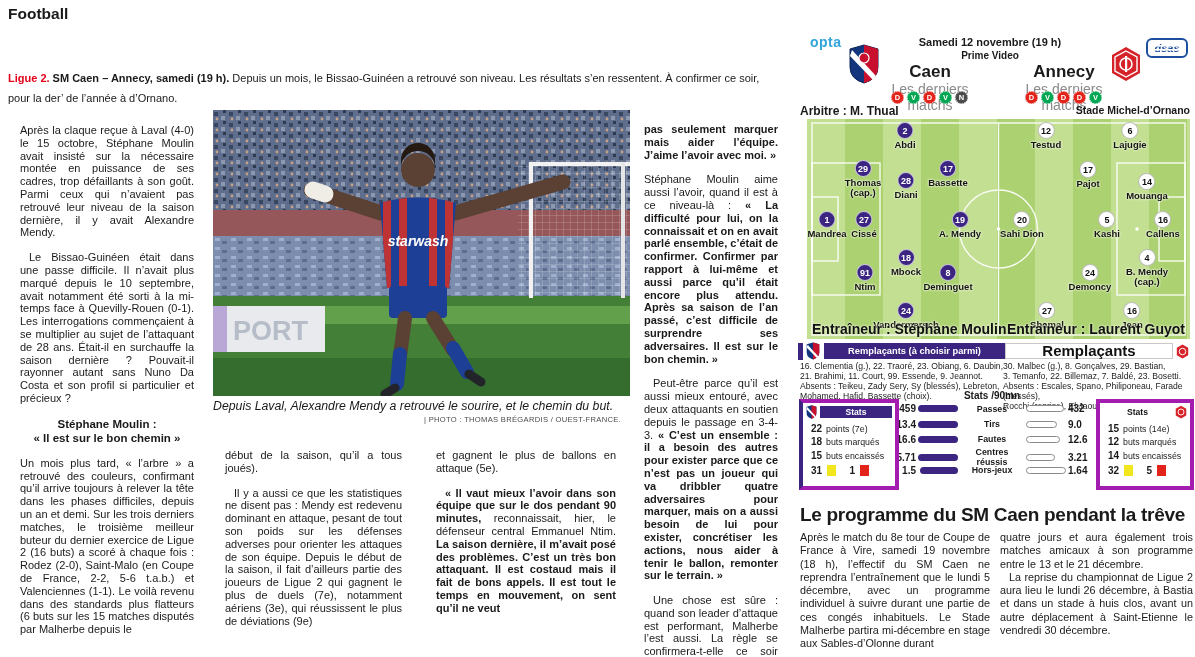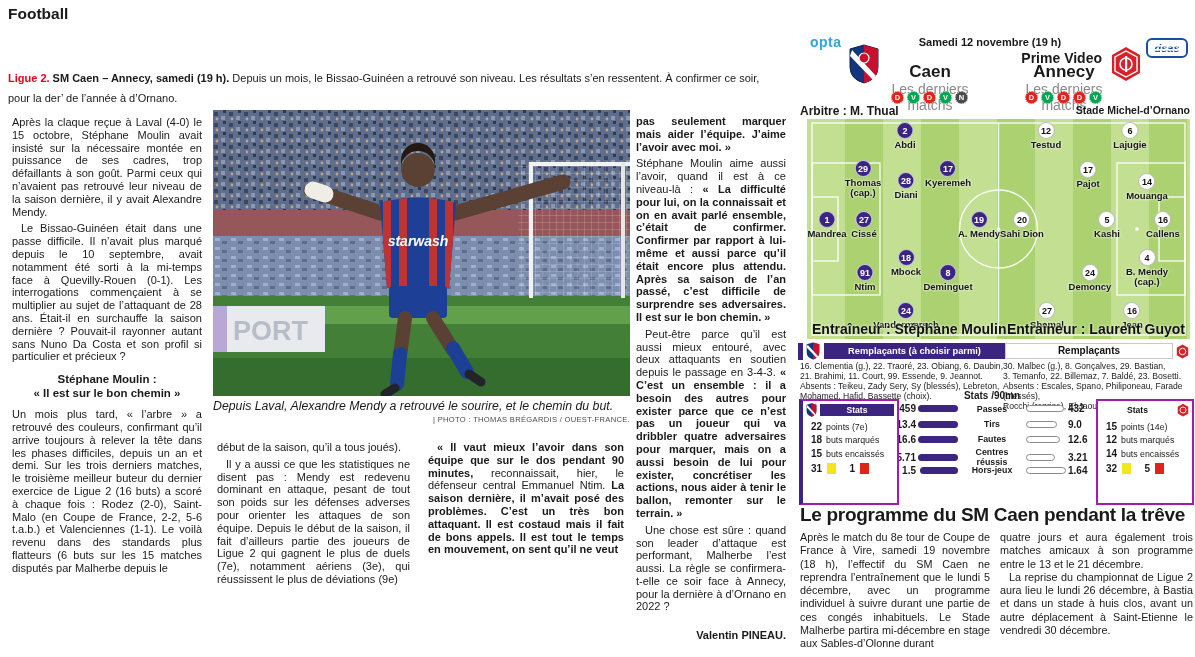--- a/index.html
+++ b/index.html
@@ -13,41 +13,41 @@
 
   
   #kicker { left:8px; top:5px; font-size:15.5px; font-weight:800; }
   #headline { left:6px; top:25px; width:790px; font-size:34px; font-weight:800; letter-spacing:-1.2px; }
   #standfirst { left:8px; top:69px; width:758px; font-size:11px; line-height:19.5px; }
   .sf-tag { color:#e2001a; font-weight:800; }
   .sf-bold { font-weight:800; }
 
   
   .col { font-size:11px; line-height:12.8px; text-align:justify; }
-  .col p { margin:4px; }
+  .col p { margin:12px; }
   .col p.ind { text-indent:9px; }
   .crosshead { text-align:center; font-weight:800; font-size:11.5px; line-height:14px; margin:9px 0 8px; }
   .q { font-weight:800; }
   #col1 { left:8px;  top:112px; width:198px; height:542px; }
   #col2 { left:213px; top:437px; width:201px; height:218px; }
   #col3 { left:424px; top:437px; width:204px; height:218px; }
   #col4 { left:632px; top:111px; width:158px; height:544px; }
   .byline { text-align:right; font-weight:800; margin-top:16px !important; }
   .promo { font-weight:800; margin-top:26px !important; }
   .promo a { color:#d50f3c; text-decoration:none; }
 
   
   #photo { left:213px; top:110px; width:417px; height:286px; background:#5f6f8c; }
   #caption { left:213px; top:399px; width:417px; font-style:italic; font-size:12.3px; }
-  #credit { left:213px; top:415px; width:417px; text-align:right; font-size:7.6px; color:#4a4a4a; letter-spacing:.3px; }
+  #credit { left:204px; top:415px; width:417px; text-align:right; font-size:7.6px; color:#4a4a4a; letter-spacing:.3px; }
 
   
   #opta { left:810px; top:34px; font-size:14px; font-weight:800; color:#31a5dc; letter-spacing:.5px; }
   #ig-date  { left:878px; top:36px; width:224px; text-align:center; font-size:11px; font-weight:800; }
-  #ig-tv    { left:878px; top:50px; width:224px; text-align:right; font-size:14px; font-weight:800; }
+  #ig-tv    { left:878px; top:50px; width:224px; text-align:center; font-size:10px; font-weight:800; }
   .team-name { width:104px; text-align:center; font-size:17px; font-weight:800; }
   #name-caen { left:878px; top:62px; } #name-annecy { left:1012px; top:62px; }
   .lastm { width:124px; text-align:center; font-size:14px; color:#8a8a8a; }
   #lastm-caen { left:868px; top:81px; } #lastm-annecy { left:1002px; top:81px; }
   .formrow { top:91px; display:flex; gap:3px; }
   #form-caen { left:891px; } #form-annecy { left:1025px; }
   .form-badge { width:13px; height:13px; border-radius:50%; color:#fff; font-size:7.5px; font-weight:800;
     line-height:11px; text-align:center; border:1.5px dotted rgba(255,255,255,.85); }
   #arbitre { left:800px; top:104px; font-size:12px; font-weight:800; }
   #stade { left:980px; top:104px; width:210px; text-align:right; font-size:10.5px; font-weight:800; }
@@ -64,38 +64,38 @@
     text-shadow:0 0 2px #e7f2cf,0 0 2px #e7f2cf,0 0 3px #e7f2cf; white-space:nowrap; }
   .coach { position:absolute; bottom:2px; font-size:14px; font-weight:800; color:#111;
     text-shadow:0 0 2px #e7f2cf,0 0 3px #e7f2cf; }
   #coach-caen { left:5px; } #coach-annecy { right:5px; }
 
   
   #rep-accent { left:798px; top:343px; width:5px; height:17px; background:#3b2580; }
   #rep-head-caen { left:824px; top:343px; width:181px; height:16px; background:#3b2580; color:#fff;
     font-size:9.3px; font-weight:800; text-align:center; line-height:16px; }
   #rep-head-annecy { left:1005px; top:343px; width:168px; height:16px; background:#fff; border:1px solid #c9c9c9;
-    font-size:10px; font-weight:800; text-align:center; line-height:14px; color:#111; }
+    font-size:15px; font-weight:800; text-align:center; line-height:14px; color:#111; }
   .replines { top:361px; font-size:8.6px; line-height:10px; color:#222; }
   #rep-lines-caen { left:800px; width:206px; }
   #rep-lines-annecy { left:1003px; width:192px; }
 
   
   #stats-title { left:890px; top:390px; width:204px; text-align:center; font-size:10px; font-weight:800; }
   #stat-rows { left:886px; top:401px; width:212px; }
   .srow { display:grid; grid-template-columns:30px 46px 1fr 46px 30px; align-items:center; height:15.4px; }
   .sv { font-size:10px; font-weight:800; } .sv.l { text-align:right; } .sv.r { text-align:left; }
   .slabel { text-align:center; font-size:8.8px; font-weight:800; }
   .blc { display:flex; justify-content:flex-end; padding-right:4px; }
   .brc { display:flex; justify-content:flex-start; padding-left:4px; }
   .bar { height:7px; border-radius:4px; }
   .bar.caen { background:#3b2580; }
   .bar.annecy { background:#fff; border:1px solid #8a8a8a; }
 
-  .teambox { top:399px; height:106px; background:#fff; border:2px solid #a21caf; font-size:8.8px; }
+  .teambox { top:399px; height:91px; background:#fff; border:4px solid #a21caf; font-size:8.8px; }
   #box-caen { left:799px; width:100px; border-left:4px solid #3b2580; }
   #box-annecy { left:1096px; width:98px; }
   .tb-head { display:flex; align-items:center; gap:3px; padding:2px 3px 1px; }
   .tb-title { flex:1; font-size:8.6px; font-weight:800; text-align:center; }
   #box-caen .tb-title { background:#3b2580; color:#fff; line-height:12px; }
   .tb-row { display:flex; gap:4px; align-items:baseline; padding:2.5px 5px 0; }
   .tb-num { min-width:14px; text-align:right; font-weight:800; font-size:10px; }
   .tb-cards { display:flex; align-items:center; gap:5px; padding:4px 5px 0; }
   .card { width:9px; height:11px; display:inline-block; }
   .card.y { background:#f2e71e; } .card.r { background:#e2231a; }
@@ -192,20 +192,21 @@
     </svg>
   </div>
   <div class="abs" id="caption">Depuis Laval, Alexandre Mendy a retrouvé le sourire, et le chemin du but.</div>
   <div class="abs" id="credit">| PHOTO : THOMAS BRÉGARDIS / OUEST-FRANCE.</div>
 
   <div class="abs col" id="col2">
     <p>début de la saison, qu’il a tous joués).</p>
     <p class="ind">Il y a aussi ce que les statistiques ne disent pas : Mendy est redevenu dominant en attaque, pesant de tout son poids sur les défenses adverses pour orienter les attaques de son équipe. Depuis le début de la saison, il fait d’ailleurs partie des joueurs de Ligue 2 qui gagnent le plus de duels (7e), notamment aériens (3e), qui réussissent le plus de déviations (9e)</p>
   </div>
   <div class="abs col" id="col3">
+    <p>et gagnent le plus de ballons en attaque (5e).</p>
     <p class="ind">
       <span class="q">« Il vaut mieux l’avoir dans son équipe que sur le dos pendant 90 minutes, </span><span>reconnaissait, hier, le défenseur central Emmanuel Ntim. </span><span class="q">La saison dernière, il m’avait posé des problèmes. C’est un très bon attaquant. Il est costaud mais il fait de bons appels. Il est tout le temps en mouvement, on sent qu’il ne veut</span>
     </p>
   </div>
   <div class="abs col" id="col4">
     <p class="q">pas seulement marquer mais aider l’équipe. J’aime l’avoir avec moi. »</p>
     <p>
       <span>Stéphane Moulin aime aussi l’avoir, quand il est à ce niveau-là : </span><span class="q">« La difficulté pour lui, on la connaissait et on en avait parlé ensemble, c’était de confirmer. Confirmer par rapport à lui-même et aussi parce qu’il était encore plus attendu. Après sa saison de l’an passé, c’est difficile de surprendre ses adversaires. Il est sur le bon chemin. »</span>
     </p>
     <p class="ind">
@@ -293,23 +294,23 @@
         <div class="player caen" style="left: 98px; top: 3px;">
           <div class="pnum">2</div>
           <div class="pname">Abdi</div>
         </div>
         <div class="player caen" style="left: 99px; top: 53px;">
           <div class="pnum">28</div>
           <div class="pname">Diani</div>
         </div>
         <div class="player caen" style="left: 141px; top: 41px;">
           <div class="pnum">17</div>
-          <div class="pname">Kyeremeh</div>
-        </div>
-        <div class="player caen" style="left: 172px; top: 92px;">
+          <div class="pname">Bassette</div>
+        </div>
+        <div class="player caen" style="left: 153px; top: 92px;">
           <div class="pnum">19</div>
           <div class="pname">A. Mendy</div>
         </div>
         <div class="player caen" style="left: 58px; top: 145px;">
           <div class="pnum">91</div>
           <div class="pname">Ntim</div>
         </div>
         <div class="player caen" style="left: 99px; top: 130px;">
           <div class="pnum">18</div>
           <div class="pname">Mbock</div>

